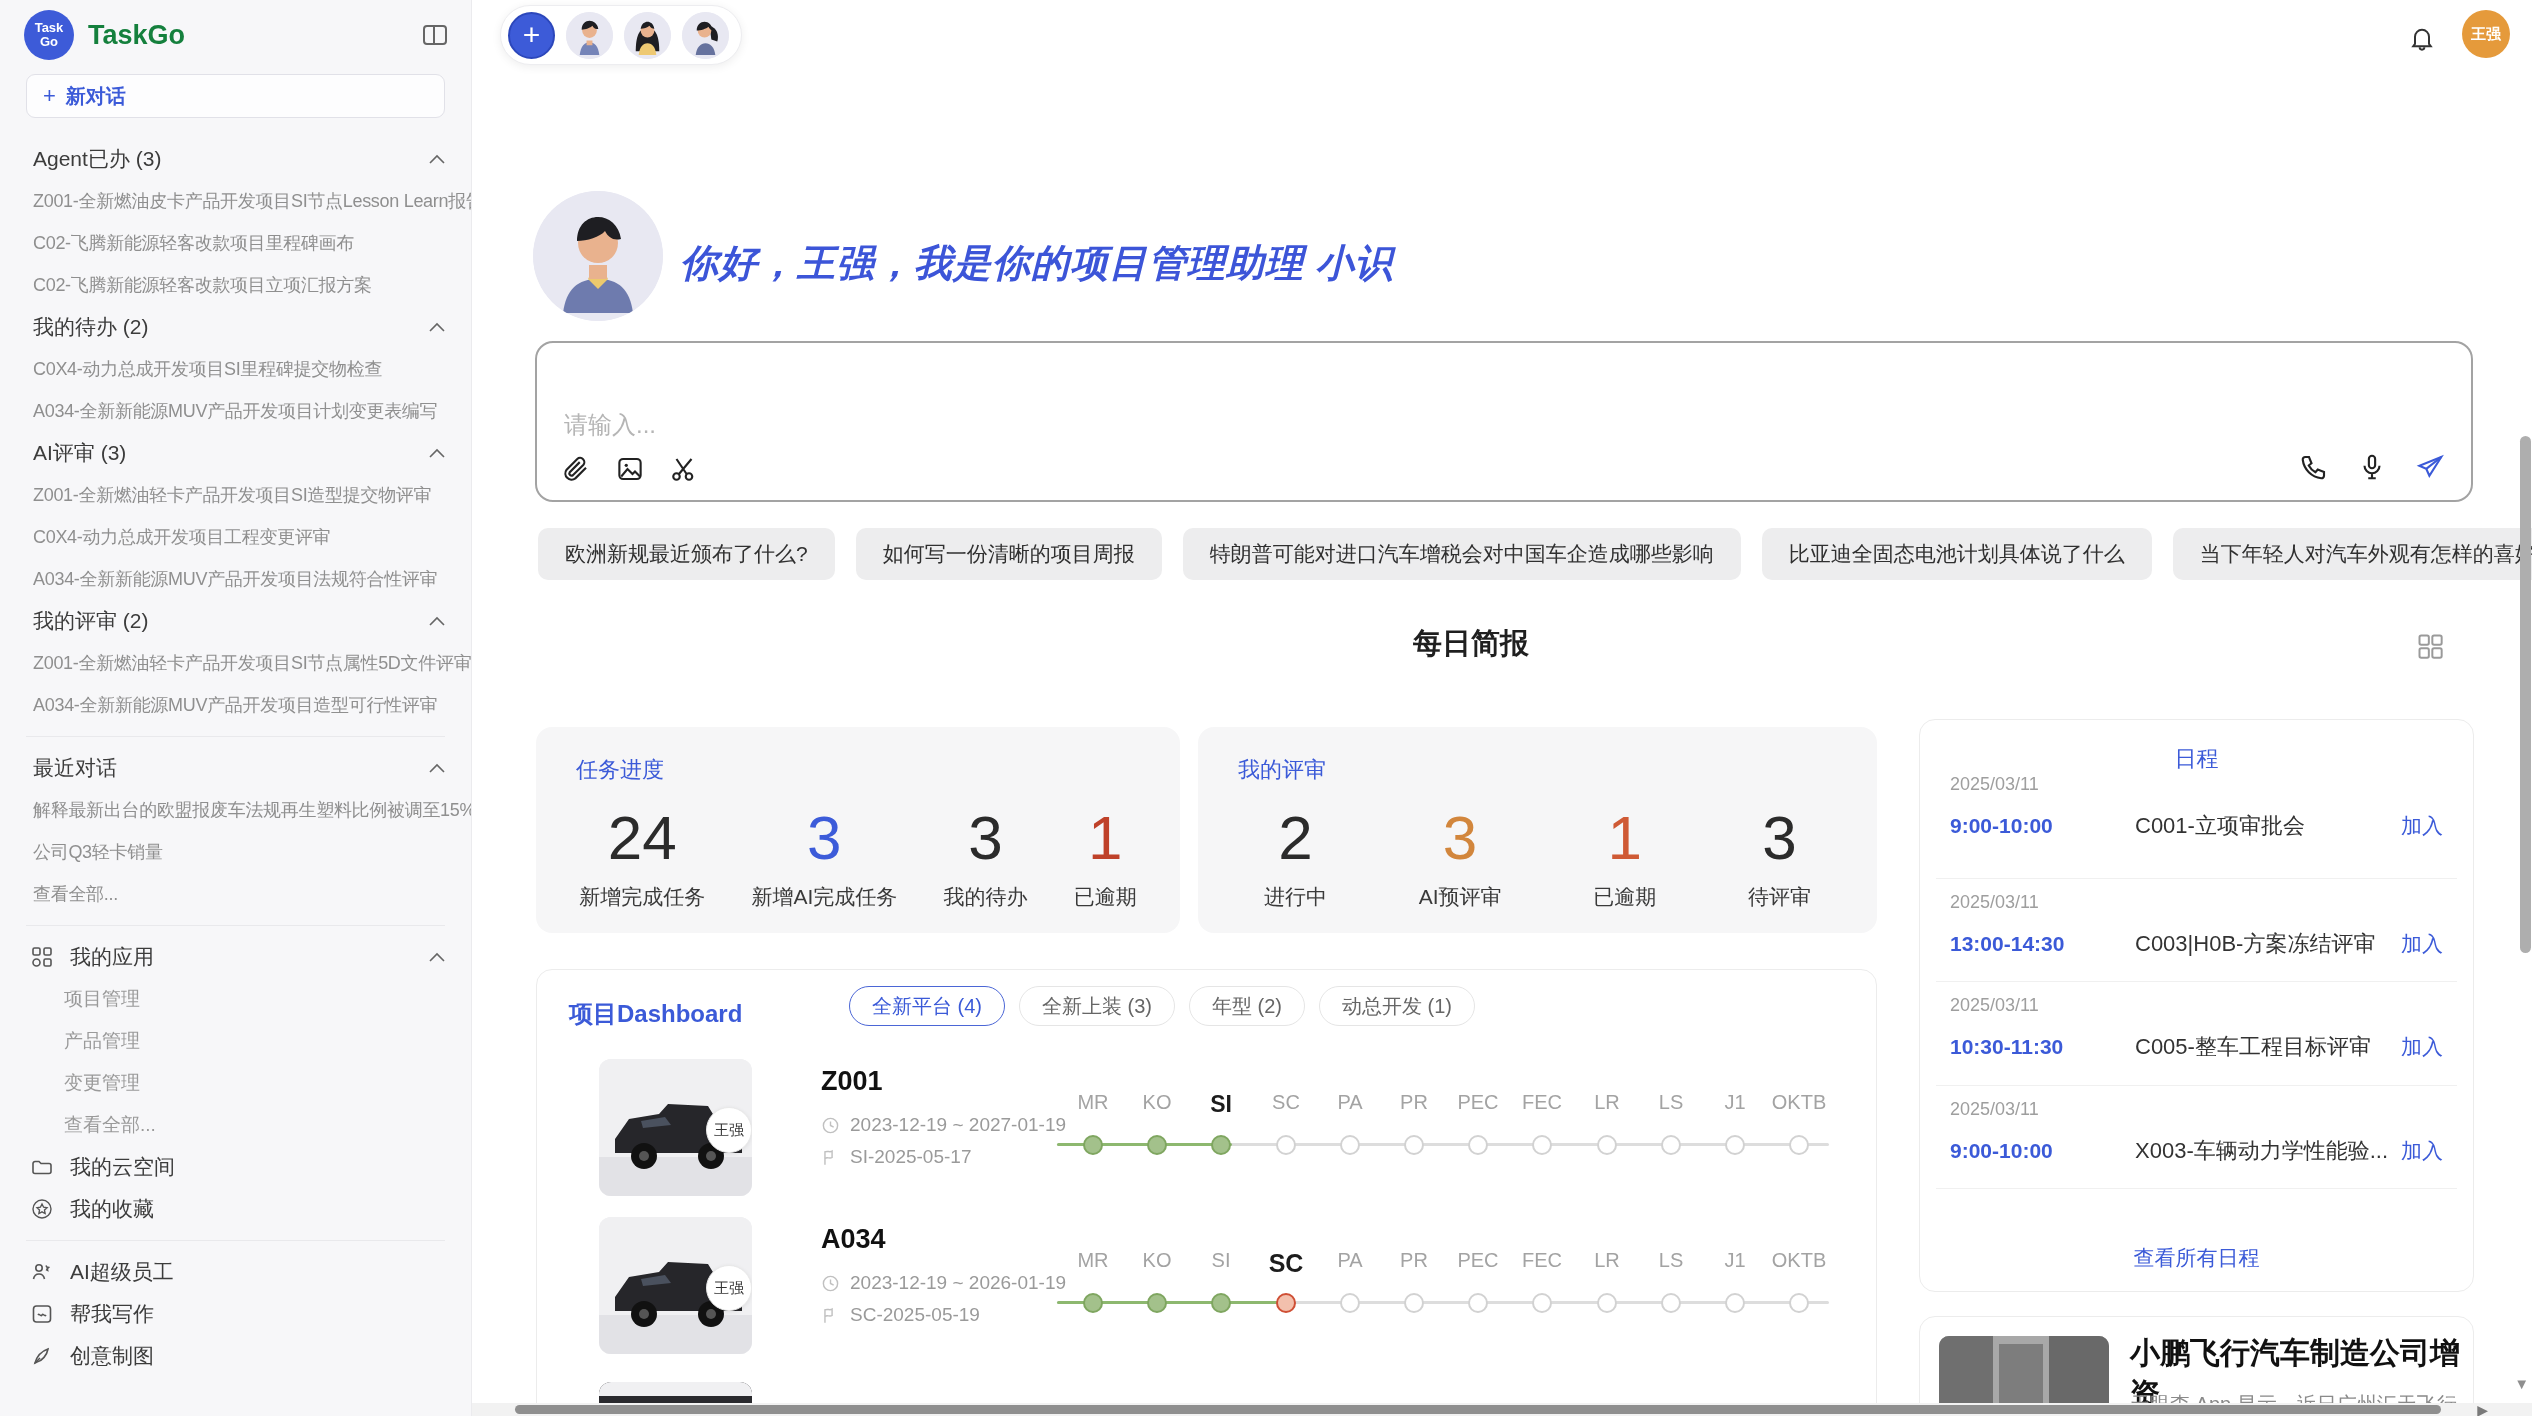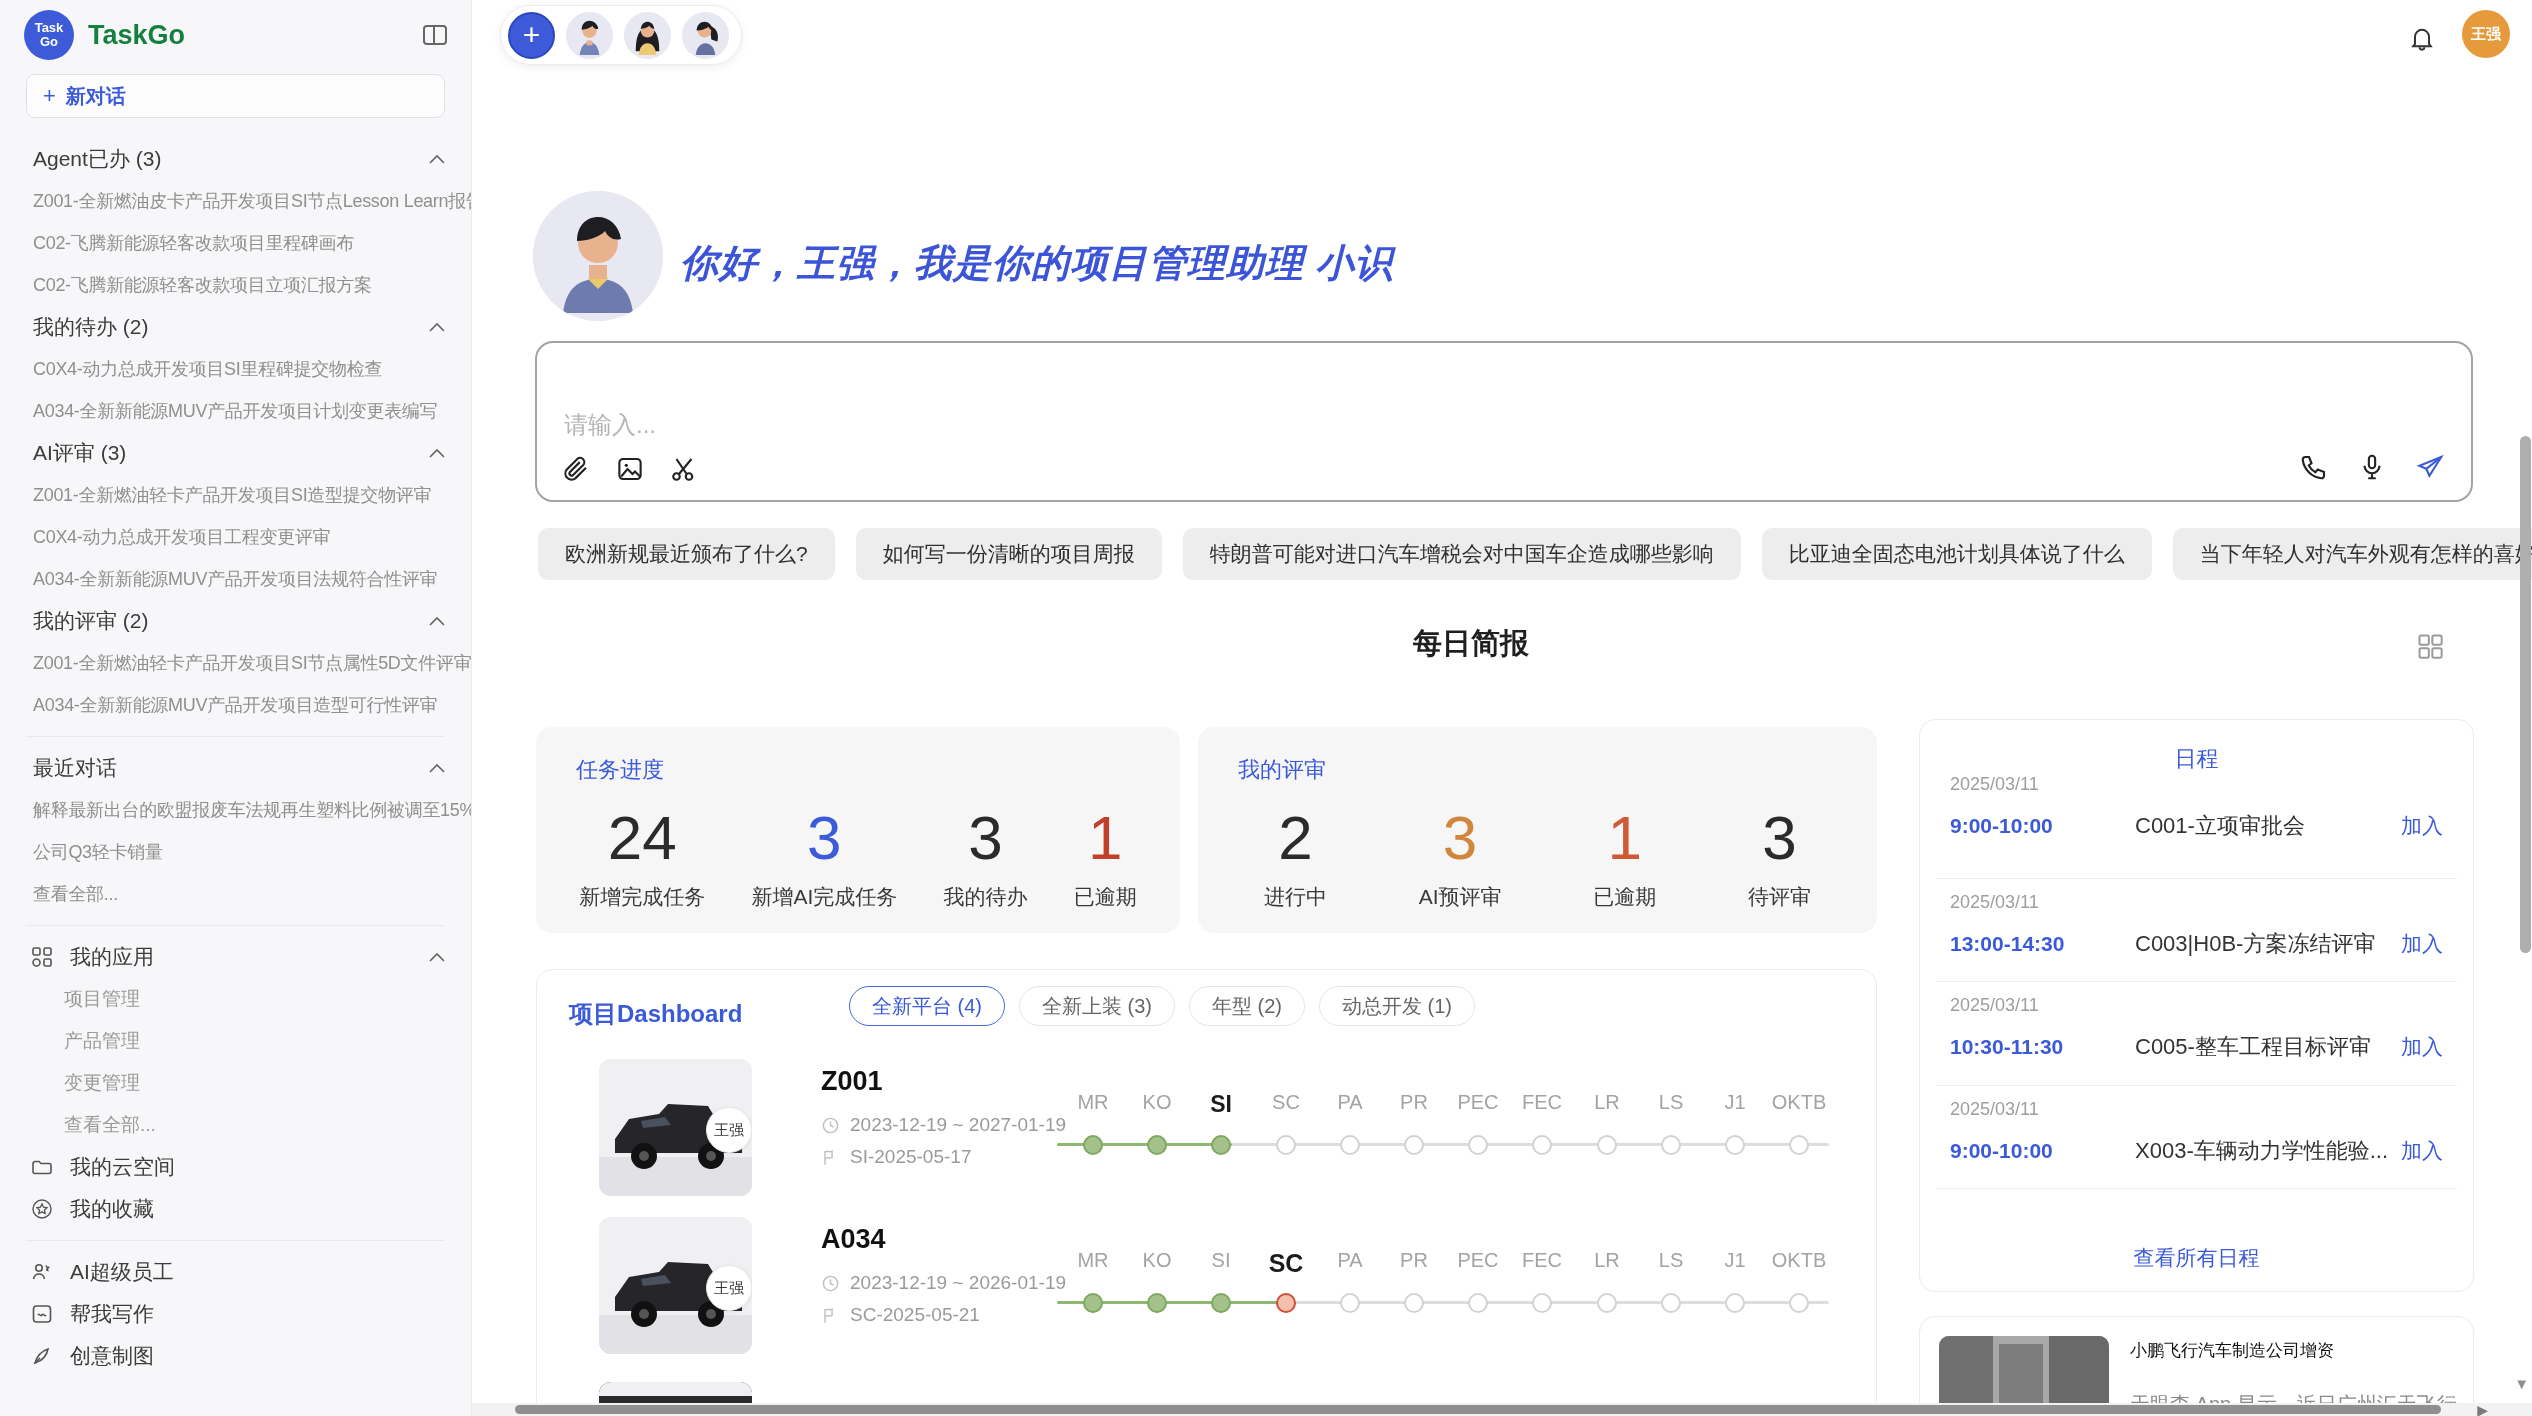--- a/index.html
+++ b/index.html
@@ -85,21 +85,21 @@
   .sched-date { font-size:18px; color:#9e9e9e; }
   .sched-row { display:flex; align-items:center; margin-top:16px; }
   .sched-time { width:185px; font-size:21px; font-weight:700; color:#3b5ad8; }
   .sched-name { flex:1; font-size:22px; color:#333; white-space:nowrap; overflow:hidden; }
   .sched-join { font-size:21px; color:#3b5ad8; cursor:pointer; }
   .sched-div { position:absolute; left:16px; right:16px; height:1px; background:#f0f0f0; }
   .sched-viewall { position:absolute; left:0; right:0; top:524px; text-align:center; font-size:21px; color:#3b5ad8; cursor:pointer; }
 
   .news-card { position:absolute; left:1447px; top:1316px; width:555px; height:160px; border:1px solid #ececec; border-radius:16px; background:#fff; overflow:hidden; }
   .news-img { position:absolute; left:19px; top:19px; width:170px; height:130px; border-radius:10px; overflow:hidden; background:#9a9a9a; }
-  .news-title { position:absolute; left:210px; top:22px; width:330px; font-size:17px; font-weight:400; color:#111; }
+  .news-title { position:absolute; left:210px; top:16px; width:330px; font-size:30px; font-weight:700; color:#111; }
   .news-body { position:absolute; left:210px; top:72px; width:328px; font-size:20px; line-height:30px; color:#8a8a8a; }
 
   
   .vscroll-thumb { position:absolute; right:1px; top:436px; width:11px; height:517px; border-radius:6px; background:#aeaeae; }
   .v-arrow { position:absolute; right:3px; bottom:24px; font-size:15px; color:#8f8f8f; }
   .hscroll { position:absolute; left:472px; right:0; bottom:0; height:13px; background:#f2f2f2; }
   .hscroll-thumb { position:absolute; left:43px; top:2px; width:1926px; height:9px; border-radius:5px; background:#8f8f8f; }
   .h-arrow { position:absolute; right:44px; bottom:-2px; font-size:14px; color:#7a7a7a; }
 
   svg { display:block; }
@@ -473,21 +473,21 @@
             <circle cx="12" cy="12" r="9"></circle>
             <path d="M12 7v5l4 2"></path>
           </svg>
         <span>2023-12-19 ~ 2026-01-19</span>
       </div>
       <div class="proj-meta" style="top:334px;">
         <svg class="meta-ic" viewBox="0 0 24 24" fill="none" stroke="currentColor" stroke-width="1.8">
             <path d="M5 21V4"></path>
             <path d="M5 5c3-2 6 1 9-1v8c-3 2-6-1-9 1"></path>
           </svg>
-        <span>SC-2025-05-21</span>
+        <span>SC-2025-05-19</span>
       </div>
       <div class="ms-track" style="top:279px;">
         <div class="ms-line"></div>
         <div class="ms-line-done" style="width:238px;"></div>
         <div class="ms-label" style="left:36px;">MR</div>
         <div class="ms-label" style="left:100px;">KO</div>
         <div class="ms-label" style="left:164px;">SI</div>
         <div class="ms-label current" style="left:229px; font-size:25px;">SC</div>
         <div class="ms-label" style="left:293px;">PA</div>
         <div class="ms-label" style="left:357px;">PR</div>

